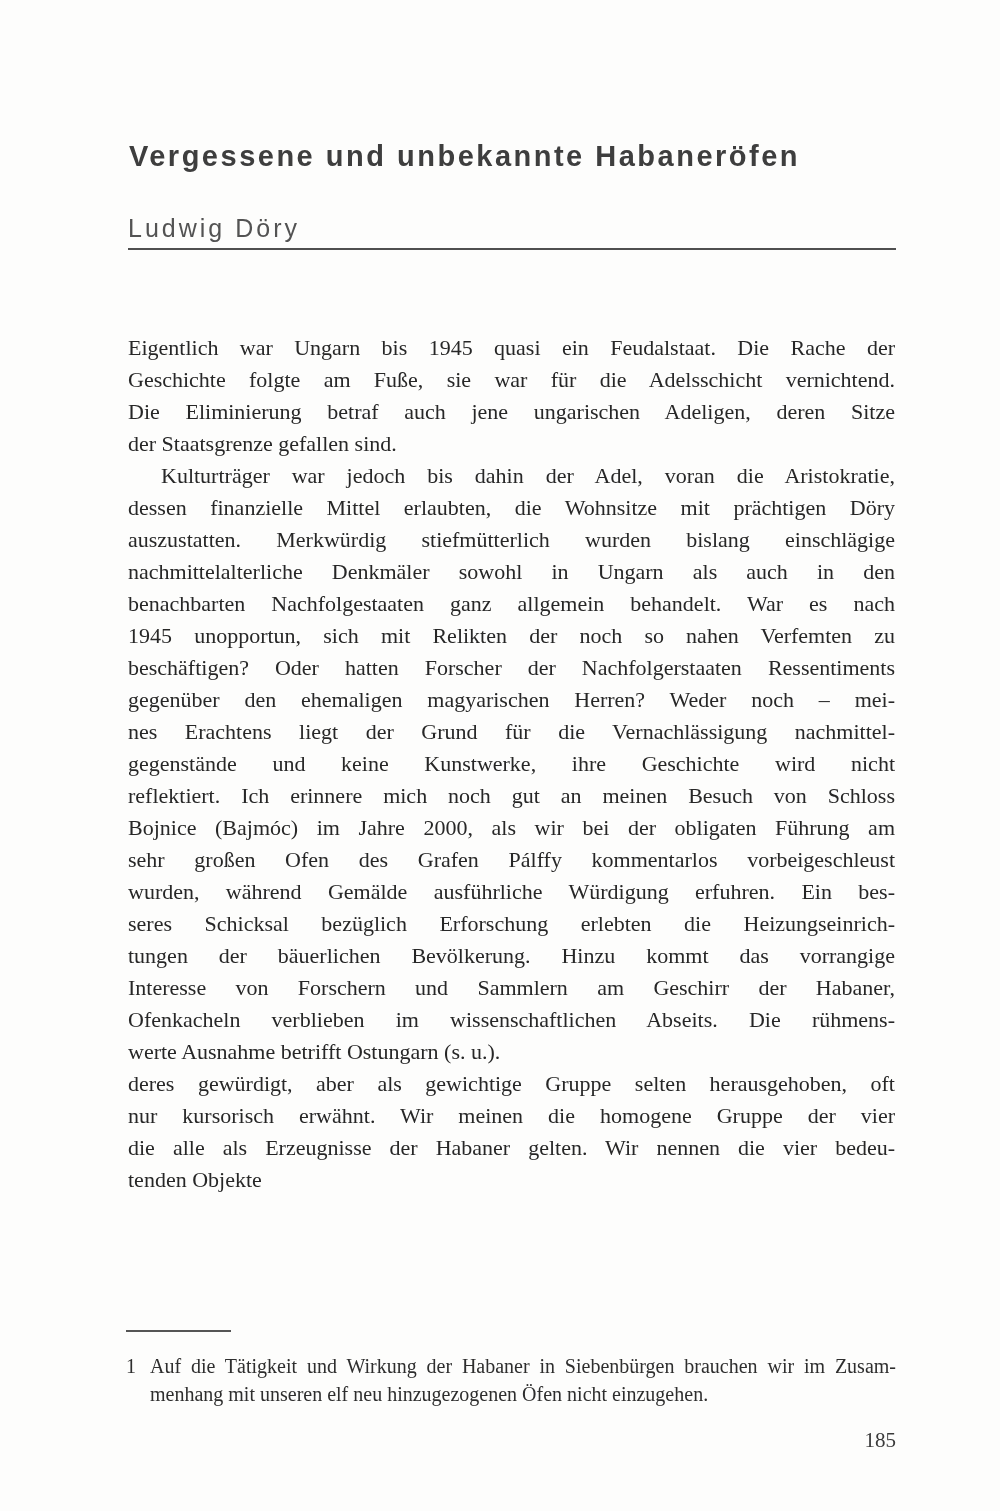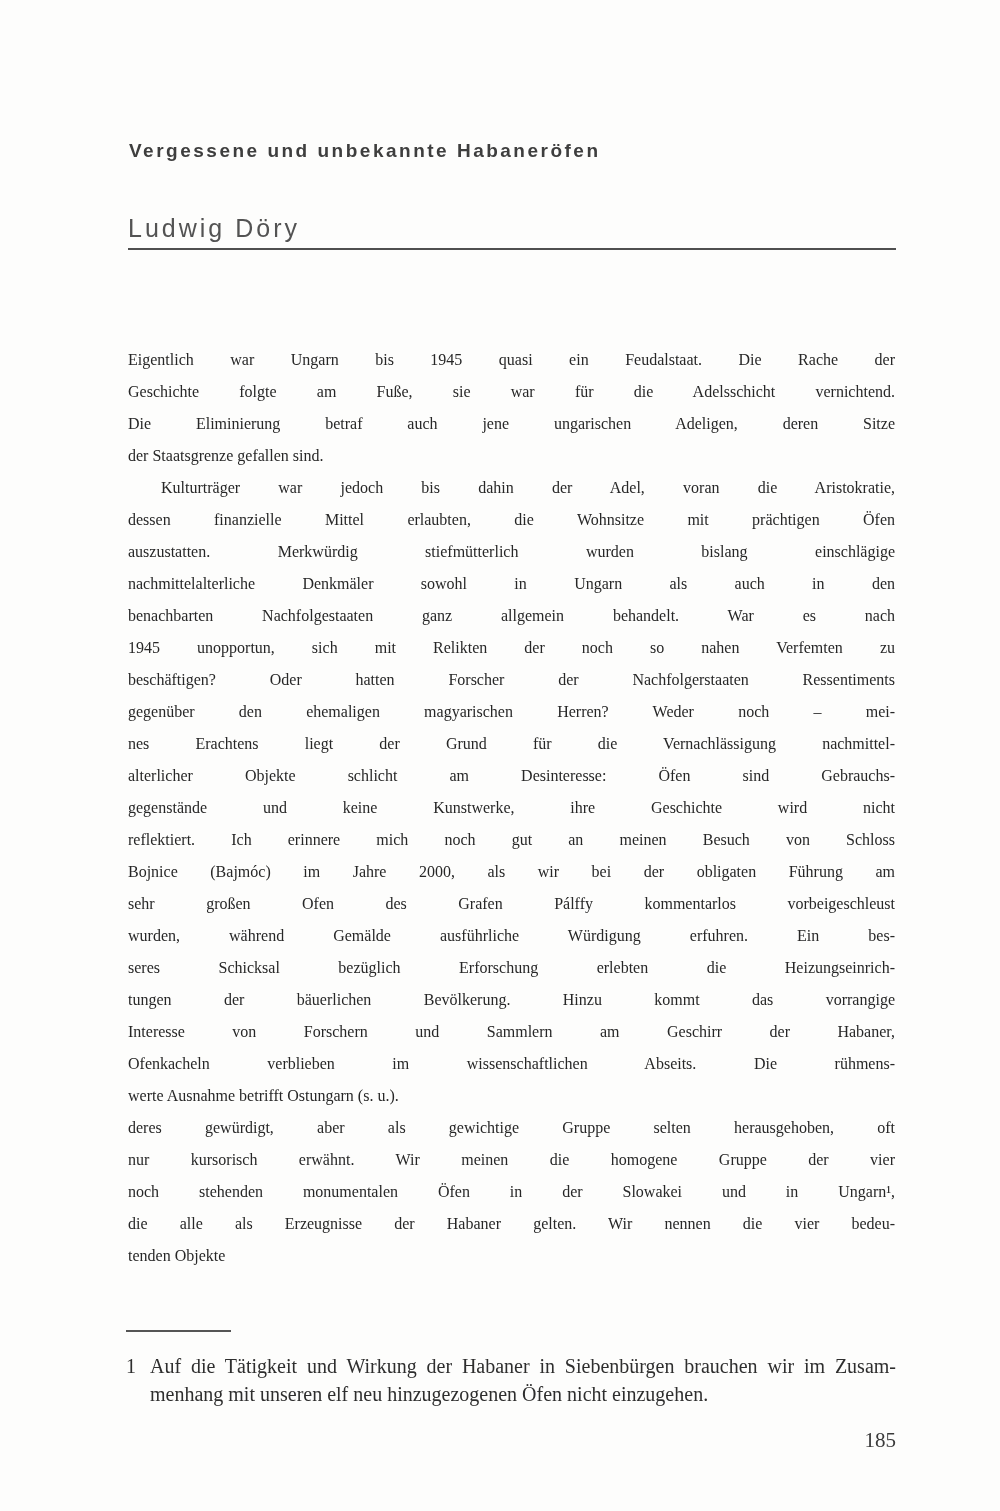--- a/index.html
+++ b/index.html
@@ -16,21 +16,21 @@
     color: #272727;
     overflow: hidden;
   }
   .article-title {
     position: absolute;
     left: 129px;
     top: 140px;
     margin: 0;
     font-family: "Liberation Sans", sans-serif;
     font-weight: bold;
-    font-size: 19px;
+    font-size: 29px;
     letter-spacing: 2.5px;
     color: #3e3e3e;
     white-space: nowrap;
   }
   .author-name {
     position: absolute;
     left: 128px;
     top: 214px;
     font-family: "Liberation Sans", sans-serif;
     font-weight: normal;
@@ -44,23 +44,23 @@
     position: absolute;
     left: 128px;
     top: 248px;
     width: 768px;
     height: 2px;
     background: #4f4f4f;
   }
   .body-text {
     position: absolute;
     left: 128px;
-    top: 344px;
+    top: 332px;
     width: 767px;
-    font-size: 16px;
+    font-size: 22px;
     line-height: 32px;
     font-family: Liberation Serif, serif;
   }
   .line {
     text-align: justify;
     text-align-last: justify;
     text-justify: inter-word;
     white-space: normal;
   }
   .line.last {
@@ -118,44 +118,42 @@
 
   <div class="body-text">
       <div>
         <div class="line">Eigentlich war Ungarn bis 1945 quasi ein Feudalstaat. Die Rache der</div>
         <div class="line">Geschichte folgte am Fuße, sie war für die Adelsschicht vernichtend.</div>
         <div class="line">Die Eliminierung betraf auch jene ungarischen Adeligen, deren Sitze</div>
         <div class="line last">der Staatsgrenze gefallen sind.</div>
       </div>
       <div>
         <div class="line indent">Kulturträger war jedoch bis dahin der Adel, voran die Aristokratie,</div>
-        <div class="line">dessen finanzielle Mittel erlaubten, die Wohnsitze mit prächtigen Öfen</div>
+        <div class="line">dessen finanzielle Mittel erlaubten, die Wohnsitze mit prächtigen Döry</div>
         <div class="line">auszustatten. Merkwürdig stiefmütterlich wurden bislang einschlägige</div>
         <div class="line">nachmittelalterliche Denkmäler sowohl in Ungarn als auch in den</div>
         <div class="line">benachbarten Nachfolgestaaten ganz allgemein behandelt. War es nach</div>
         <div class="line">1945 unopportun, sich mit Relikten der noch so nahen Verfemten zu</div>
         <div class="line">beschäftigen? Oder hatten Forscher der Nachfolgerstaaten Ressentiments</div>
         <div class="line">gegenüber den ehemaligen magyarischen Herren? Weder noch – mei-</div>
         <div class="line">nes Erachtens liegt der Grund für die Vernachlässigung nachmittel-</div>
-        <div class="line">alterlicher Objekte schlicht am Desinteresse: Öfen sind Gebrauchs-</div>
         <div class="line">gegenstände und keine Kunstwerke, ihre Geschichte wird nicht</div>
         <div class="line">reflektiert. Ich erinnere mich noch gut an meinen Besuch von Schloss</div>
         <div class="line">Bojnice (Bajmóc) im Jahre 2000, als wir bei der obligaten Führung am</div>
         <div class="line">sehr großen Ofen des Grafen Pálffy kommentarlos vorbeigeschleust</div>
         <div class="line">wurden, während Gemälde ausführliche Würdigung erfuhren. Ein bes-</div>
         <div class="line">seres Schicksal bezüglich Erforschung erlebten die Heizungseinrich-</div>
         <div class="line">tungen der bäuerlichen Bevölkerung. Hinzu kommt das vorrangige</div>
         <div class="line">Interesse von Forschern und Sammlern am Geschirr der Habaner,</div>
         <div class="line">Ofenkacheln verblieben im wissenschaftlichen Abseits. Die rühmens-</div>
         <div class="line last">werte Ausnahme betrifft Ostungarn (s. u.).</div>
       </div>
       <div>
         <div class="line">deres gewürdigt, aber als gewichtige Gruppe selten herausgehoben, oft</div>
         <div class="line">nur kursorisch erwähnt. Wir meinen die homogene Gruppe der vier</div>
-        <div class="line">noch stehenden monumentalen Öfen in der Slowakei und in Ungarn¹,</div>
         <div class="line">die alle als Erzeugnisse der Habaner gelten. Wir nennen die vier bedeu-</div>
         <div class="line last">tenden Objekte</div>
       </div>
     </div>
 
   <div class="footnote-rule"></div>
 
   <div class="footnote">
     <span class="fn-num">1</span>
     <div class="fn-text">

